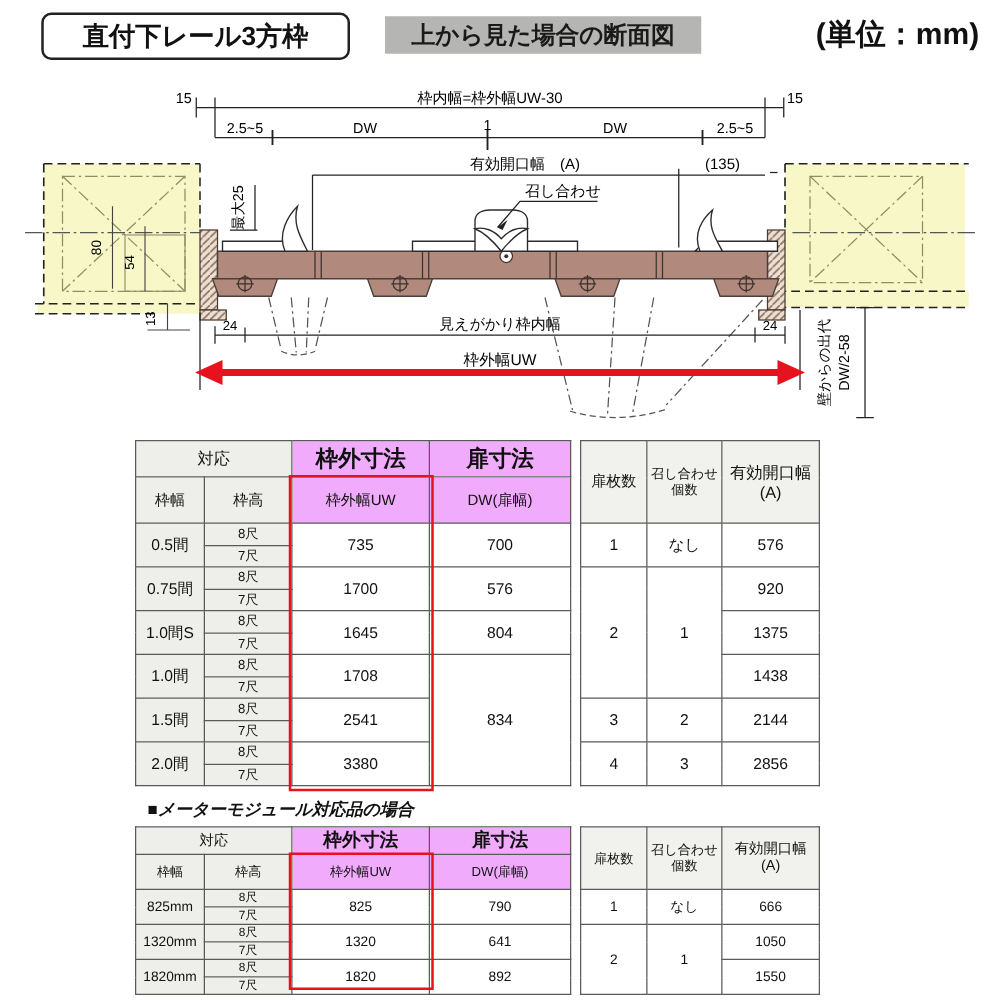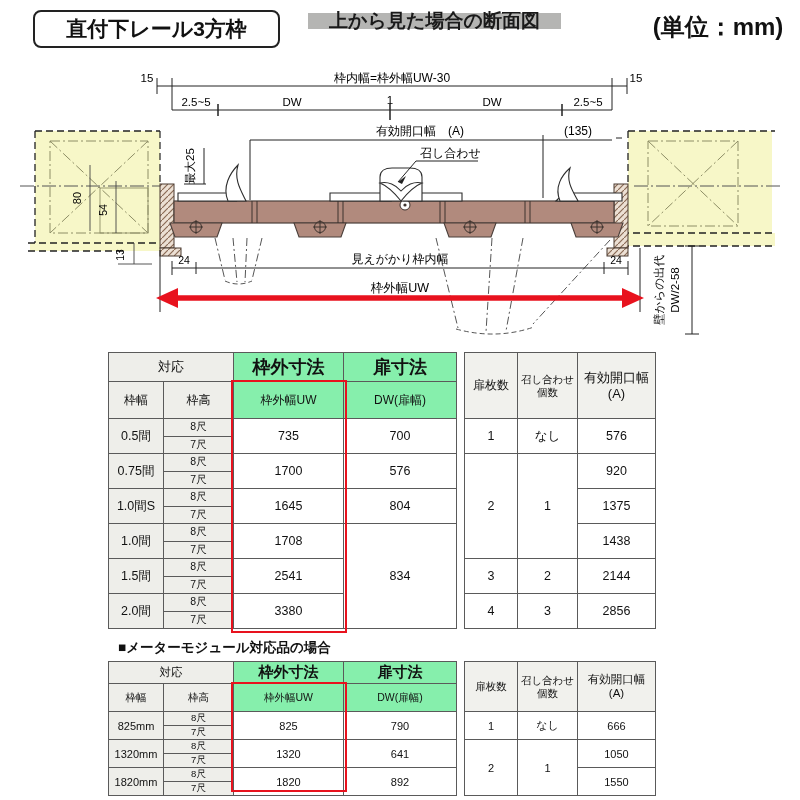--- a/index.html
+++ b/index.html
@@ -2,39 +2,39 @@
 <html><head>
 <meta charset="utf-8">
 <style>
   html,body{margin:0;padding:0;background:#fff;}
   .page{position:relative;width:800px;height:800px;background:#fff;overflow:hidden;
         font-family:"Liberation Sans",sans-serif;color:#111;}
   
   .hdr-left{position:absolute;left:33px;top:10px;width:243px;height:34px;
     border:2.5px solid #222;border-radius:8px;display:flex;align-items:center;justify-content:center;
     font-size:21px;font-weight:bold;background:#fff;}
-  .hdr-center{position:absolute;left:308px;top:13px;width:253px;height:16px;
+  .hdr-center{position:absolute;left:308px;top:13px;width:253px;height:30px;
     background:#b5b5b3;display:flex;align-items:center;justify-content:center;
     font-size:19px;font-weight:bold;color:#1a1a1a;}
   .hdr-unit{position:absolute;left:643px;top:11px;width:150px;height:32px;
     display:flex;align-items:center;justify-content:center;font-size:24px;font-weight:bold;}
   
   .diagram{position:absolute;left:0;top:68px;width:800px;height:292px;}
   
   .tbl-wrap{position:absolute;left:108px;}
   .t1{top:352px;}
-  .t2-title{position:absolute;left:118px;top:639px;font-size:13.5px;font-weight:bold;}
+  .t2-title{position:absolute;left:118px;top:639px;font-size:13.5px;font-weight:bold;font-style:italic;}
   .t2{top:661px;}
   table{border-collapse:collapse;table-layout:fixed;}
   td{border:1px solid #5a5a5a;text-align:center;vertical-align:middle;
      padding:0;overflow:hidden;white-space:nowrap;}
   td.gapcol{border:none;background:#fff;}
   .g{background:#eeeeea;}
   .hg{background:#f1f1ed;}
-  .wh{background:#86efac;margin-left:16px;}
+  .wh{background:#f0abfc;margin-left:16px;}
   .t1 td{font-size:12.5px;}
   .t2 td{font-size:11px;}
   .t1 .big{font-size:18px;font-weight:bold;}
   .t2 .big{font-size:15px;font-weight:bold;}
   .t1 .mid{font-size:13px;}
   .t2 .mid{font-size:11.5px;}
   .t1 .sub{font-size:12px;}
   .t2 .sub{font-size:10.5px;}
   .t1 .shk{font-size:10.5px;}
   .t2 .shk{font-size:9.5px;}

